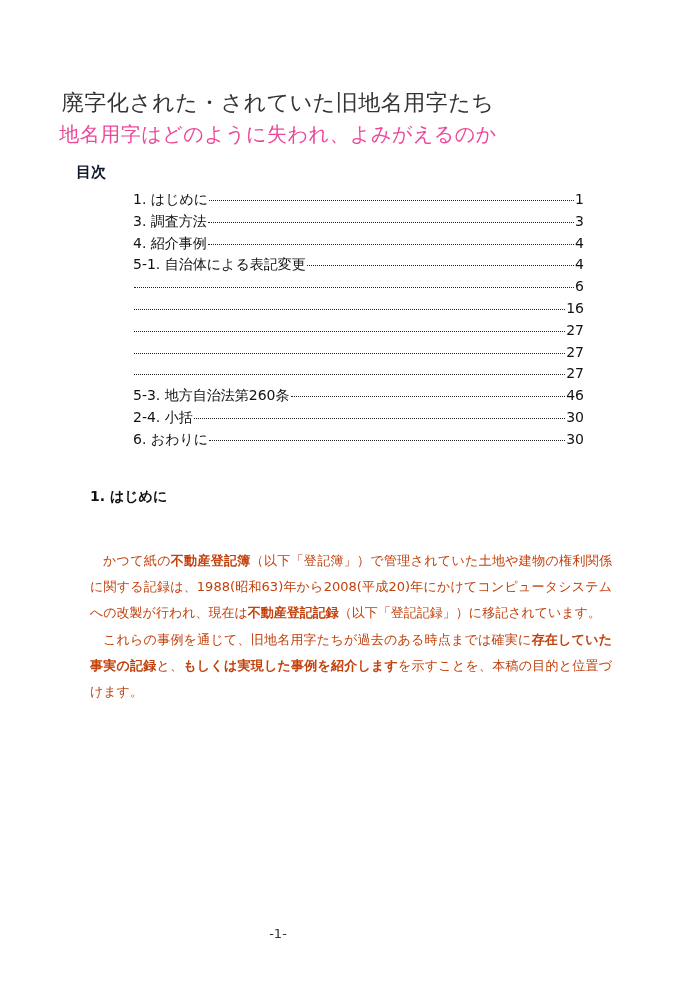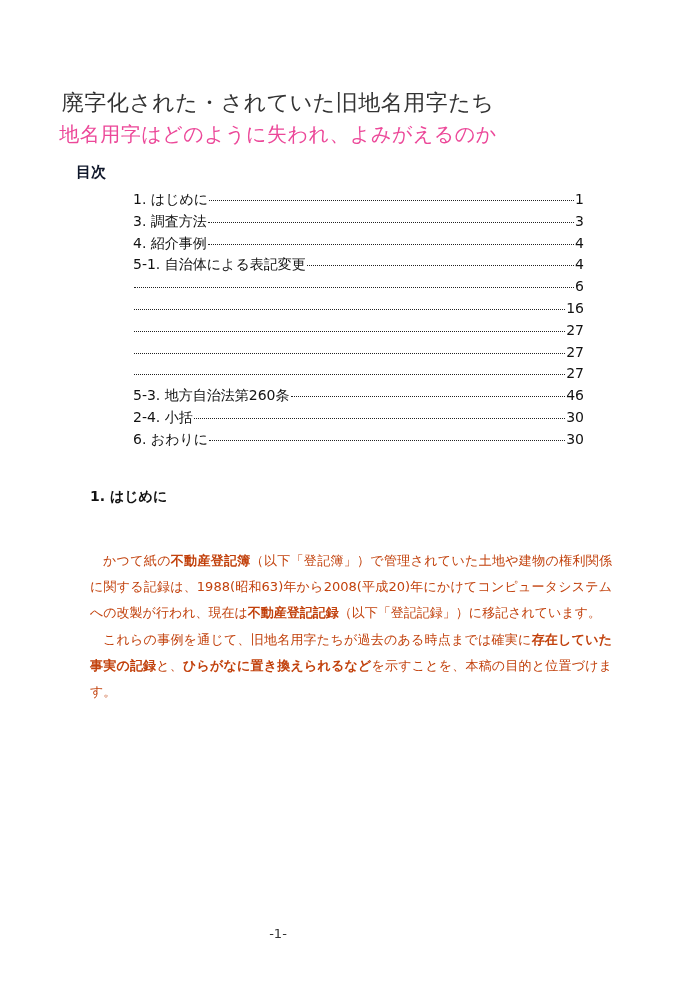--- a/index.html
+++ b/index.html
@@ -188,18 +188,18 @@
       <span class="toc-label">6. おわりに</span>
       <span class="toc-dots"></span>
       <span class="toc-page">30</span>
     </li>
   </ul>
 
   <div class="section-heading">1. はじめに</div>
 
   <div class="body-text">
     <p><span>かつて紙の</span><b>不動産登記簿</b><span>（以下「登記簿」）で管理されていた土地や建物の権利関係に関する記録は、1988(昭和63)年から2008(平成20)年にかけてコンピュータシステムへの改製が行われ、現在は</span><b>不動産登記記録</b><span>（以下「登記記録」）に移記されています。</span></p>
-    <p><span>これらの事例を通じて、旧地名用字たちが過去のある時点までは確実に</span><b>存在していた事実の記録</b><span>と、</span><b>ひらがなに置き換えられるなど</b><span>を示すことを、本稿の目的と位置づけます。</span></p>
+    <p><span>これらの事例を通じて、旧地名用字たちが過去のある時点までは確実に</span><b>存在していた事実の記録</b><span>と、</span><b>もしくは実現した事例を紹介します</b><span>を示すことを、本稿の目的と位置づけます。</span></p>
   </div>
 
   <div class="page-number">-1-</div>
 
 </div>
 
 </body></html>

